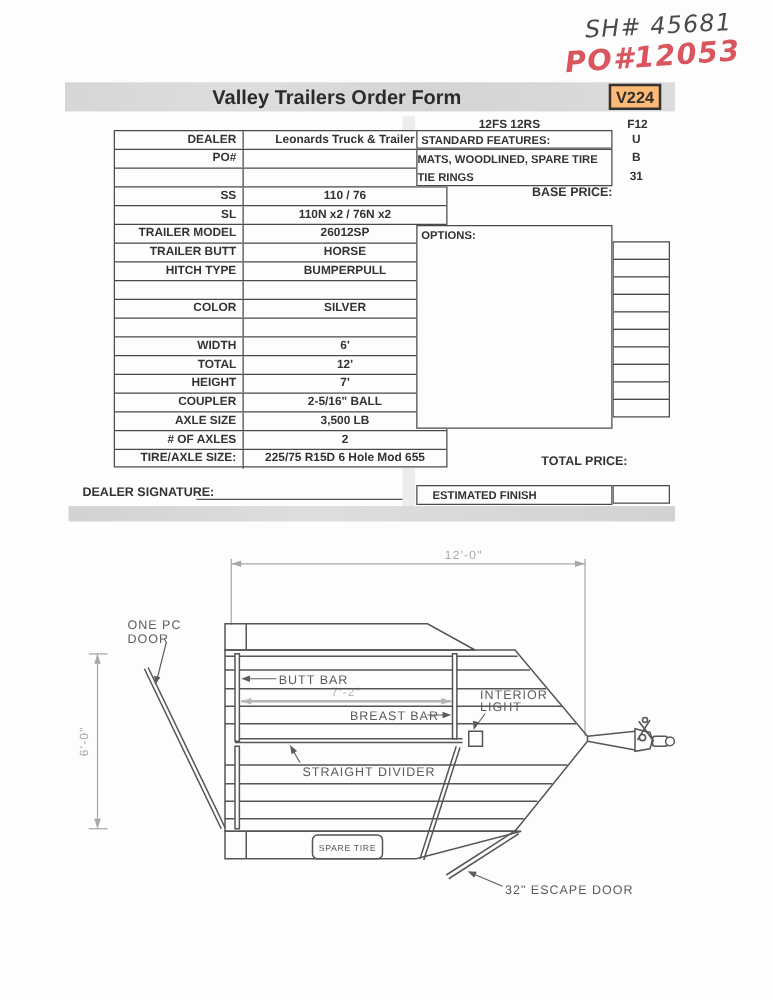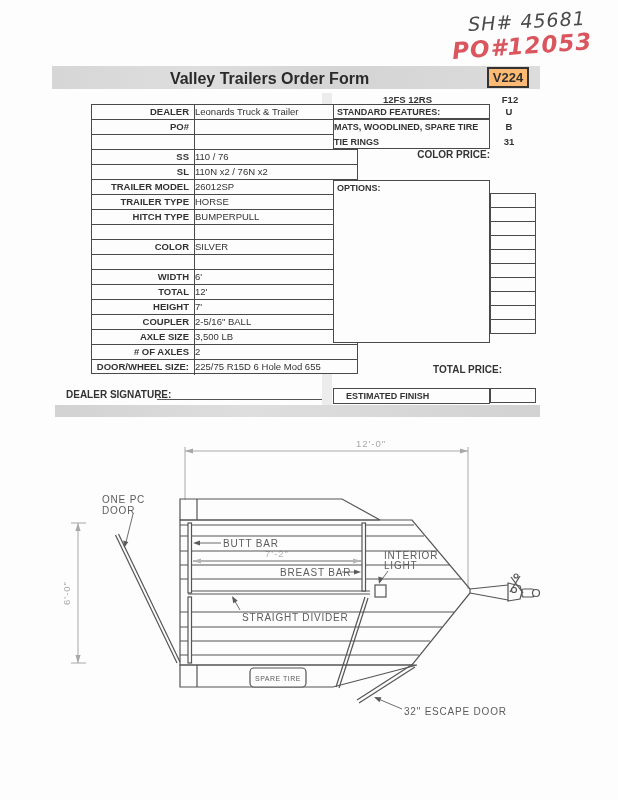--- a/index.html
+++ b/index.html
@@ -15,21 +15,21 @@
   .title{font-size:16px;font-weight:bold;text-align:center;color:#2a2a2a;}
   .vbox{background:#fdba74;border:2px solid #333;font-size:13px;font-weight:bold;
         display:flex;align-items:center;justify-content:center;text-align:center;}
   .small-bold{font-size:9.5px;font-weight:bold;color:#333;}
   
   .spec{border:1px solid #4a4a4a;background:#fdfdfd;}
   .spec-row{display:flex;height:15px;border-bottom:1px solid #4a4a4a;box-sizing:border-box;}
   .spec-row:last-child{border-bottom:none;}
   .spec-label{width:103px;border-right:1px solid #4a4a4a;text-align:right;padding-right:5px;
               font-size:9.5px;font-weight:bold;line-height:14px;color:#333;box-sizing:border-box;white-space:nowrap;}
-  .spec-value{flex:1;text-align:left;font-size:9.5px;font-weight:normal;line-height:14px;color:#333;white-space:nowrap;}
+  .spec-value{flex:1;text-align:center;font-size:9.5px;font-weight:bold;line-height:14px;color:#333;white-space:nowrap;}
   .fbox{border:1px solid #4a4a4a;background:#fdfdfd;}
   .fline{height:15px;line-height:14px;text-align:left;font-size:9px;font-weight:bold;color:#333;white-space:nowrap;}
   .code{height:15px;line-height:15px;text-align:center;font-size:9.5px;font-weight:bold;color:#333;}
   .rlabel{font-size:10px;font-weight:bold;color:#333;text-align:right;white-space:nowrap;}
   .price-cell{height:15px;border:1px solid #4a4a4a;margin-top:-1px;background:#fdfdfd;box-sizing:border-box;}
   .price-cell:first-child{margin-top:0;}
   .strip{background:#ececec;}
   .bband{background:#d7d7d7;background-image:linear-gradient(90deg,#d2d2d2,#dedede 40%,#d2d2d2);}
   .sigline{border-bottom:1px solid #555;}
   svg text{font-family:"Liberation Sans",sans-serif;}
@@ -70,21 +70,21 @@
       </div>
       <div class="spec-row">
         <div class="spec-label">SL</div>
         <div class="spec-value">110N x2  /  76N x2</div>
       </div>
       <div class="spec-row">
         <div class="spec-label">TRAILER MODEL</div>
         <div class="spec-value">26012SP</div>
       </div>
       <div class="spec-row">
-        <div class="spec-label">TRAILER TYPE</div>
+        <div class="spec-label">TRAILER BUTT</div>
         <div class="spec-value">HORSE</div>
       </div>
       <div class="spec-row">
         <div class="spec-label">HITCH TYPE</div>
         <div class="spec-value">BUMPERPULL</div>
       </div>
       <div class="spec-row">
         <div class="spec-label"></div>
         <div class="spec-value"></div>
       </div>
@@ -114,39 +114,39 @@
       </div>
       <div class="spec-row">
         <div class="spec-label">AXLE SIZE</div>
         <div class="spec-value">3,500 LB</div>
       </div>
       <div class="spec-row">
         <div class="spec-label"># OF AXLES</div>
         <div class="spec-value">2</div>
       </div>
       <div class="spec-row">
-        <div class="spec-label">DOOR/WHEEL SIZE:</div>
+        <div class="spec-label">TIRE/AXLE SIZE:</div>
         <div class="spec-value">225/75 R15D 6 Hole Mod 655</div>
       </div>
     </div>
 
   <div class="abs fbox" style="left:333px;top:104px;width:157px;height:15px;">
     <div class="fline" style="text-align:left;padding-left:3px;">STANDARD FEATURES:</div>
   </div>
   <div class="abs fbox" style="left:333px;top:119px;width:157px;height:30px;">
     <div class="fline">MATS, WOODLINED, SPARE TIRE</div>
     <div class="fline">TIE RINGS</div>
   </div>
   <div class="abs" style="left:496px;top:104px;width:26px;">
     <div class="code">U</div>
     <div class="code">B</div>
     <div class="code">31</div>
   </div>
 
-  <div class="abs rlabel" style="left:380px;top:149px;width:110px;">COLOR PRICE:</div>
+  <div class="abs rlabel" style="left:380px;top:149px;width:110px;">BASE PRICE:</div>
 
   <div class="abs fbox" style="left:333px;top:180px;width:157px;height:163px;">
     <div class="fline" style="text-align:left;padding-left:3px;">OPTIONS:</div>
   </div>
   <div class="abs" style="left:490px;top:193px;width:46px;">
       <div class="price-cell"></div>
       <div class="price-cell"></div>
       <div class="price-cell"></div>
       <div class="price-cell"></div>
       <div class="price-cell"></div>

